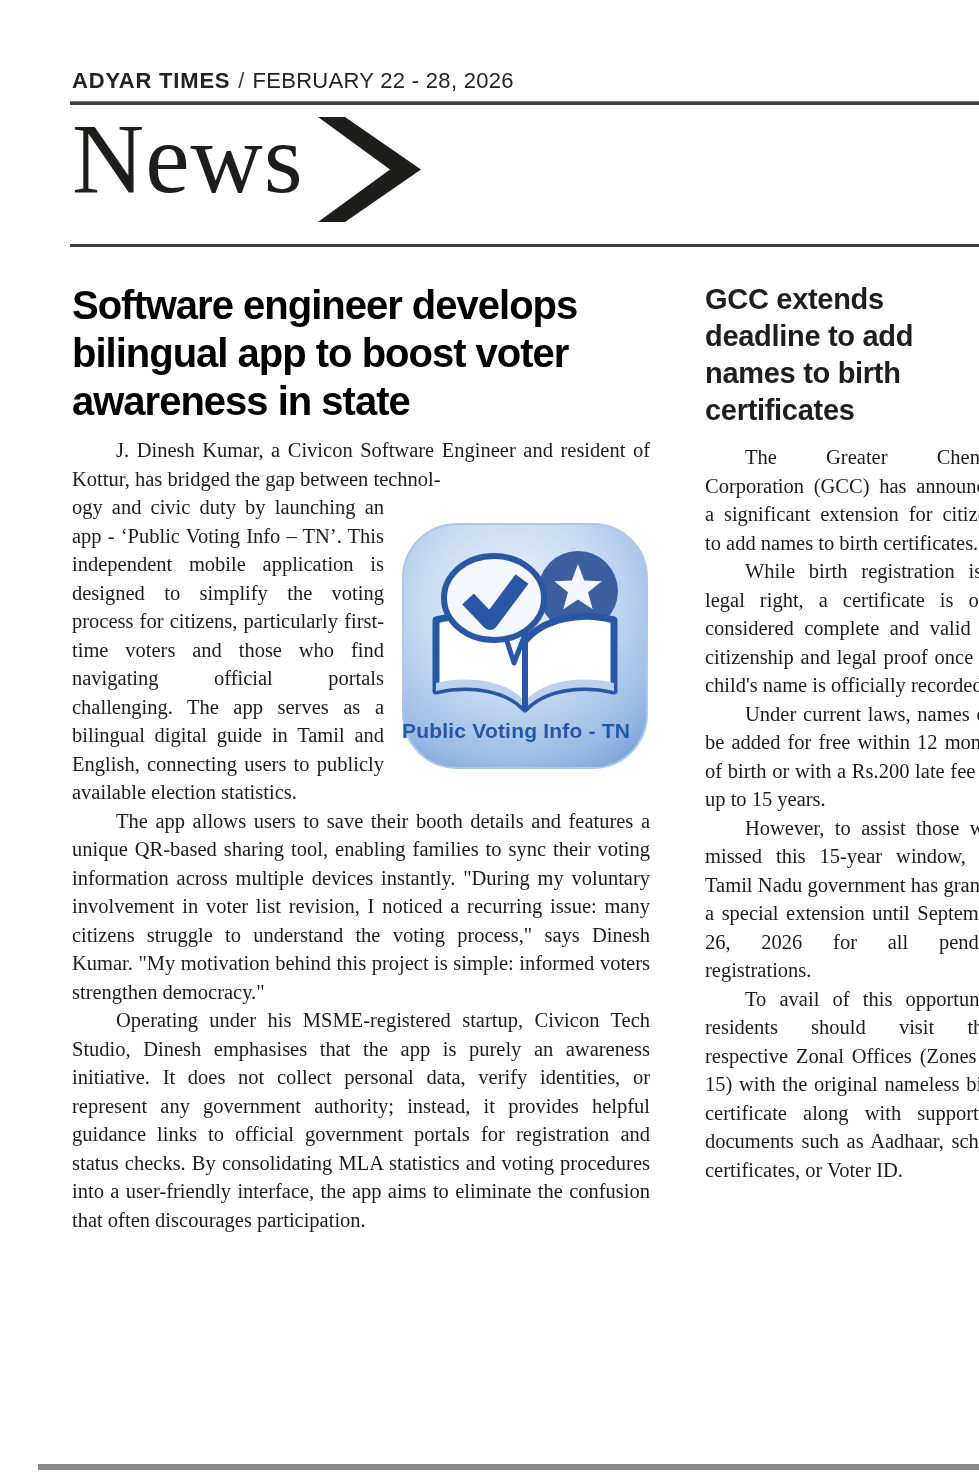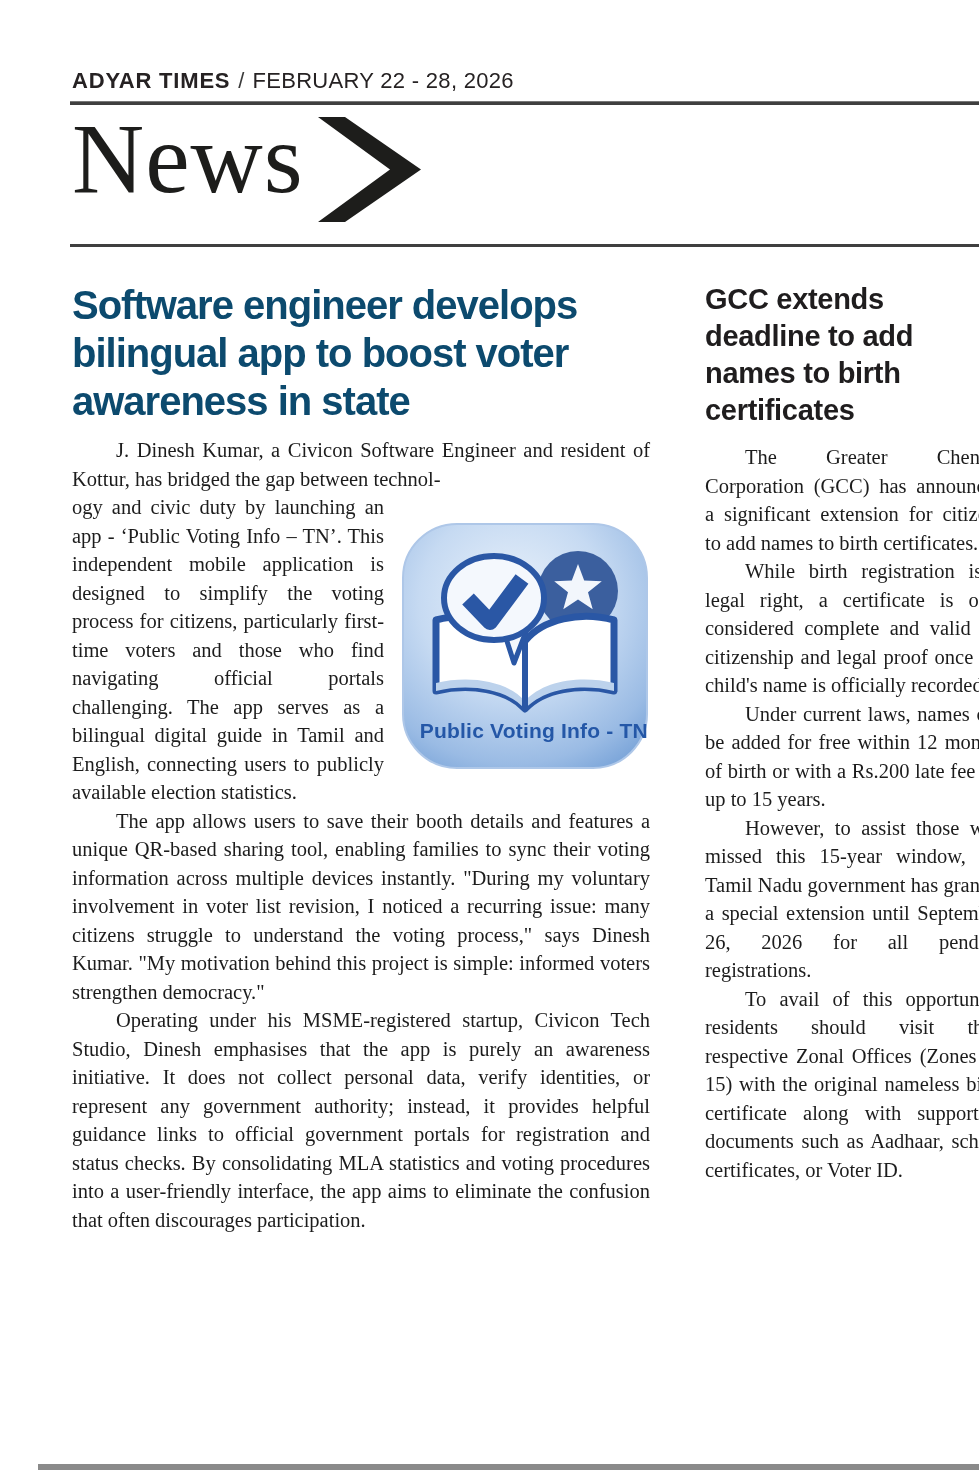--- a/index.html
+++ b/index.html
@@ -36,21 +36,21 @@
             background: #3f3f3f; }
 
   
   .col-left  { position: absolute; left: 72px;  top: 281px; width: 578px; }
   .col-right { position: absolute; left: 705px; top: 281px; width: 300px; }
 
   .headline-main {
     margin: 0 0 11px 0;
     font-family: "Liberation Sans", sans-serif;
     font-weight: bold; font-size: 40px; line-height: 48px;
-    letter-spacing: -1px; color: #0c4a6e;
+    letter-spacing: -1px; color: #000000;
   }
   .headline-side {
     margin: 0 0 14px 0;
     font-family: "Liberation Sans", sans-serif;
     font-weight: bold; font-size: 29px; line-height: 37px;
     letter-spacing: -0.3px; color: #1f1d1e;
   }
   .bodytext p, .bodytext .flow {
     margin: 0; font-size: 20.5px; line-height: 28.5px;
     text-align: justify;
@@ -60,21 +60,21 @@
 
   
   .appicon {
     float: right; position: relative;
     width: 246px; height: 246px;
     margin: 30px 2px 12px 18px;
   }
   .appicon svg { display: block; width: 246px; height: 246px; }
   .appicon .caption {
     position: absolute; left: 0; right: 0; bottom: 24px;
-    text-align: right;
+    text-align: left;
     font-family: "Liberation Sans", sans-serif;
     font-weight: bold; font-size: 21px; color: #2457a7;
     letter-spacing: 0.2px;
   }
 
   .rule-bottom { position: absolute; left: 38px; right: 0; top: 1464px; height: 6px;
                  background: #8a8a8a; }
 </style>
 </head>
 <body>

